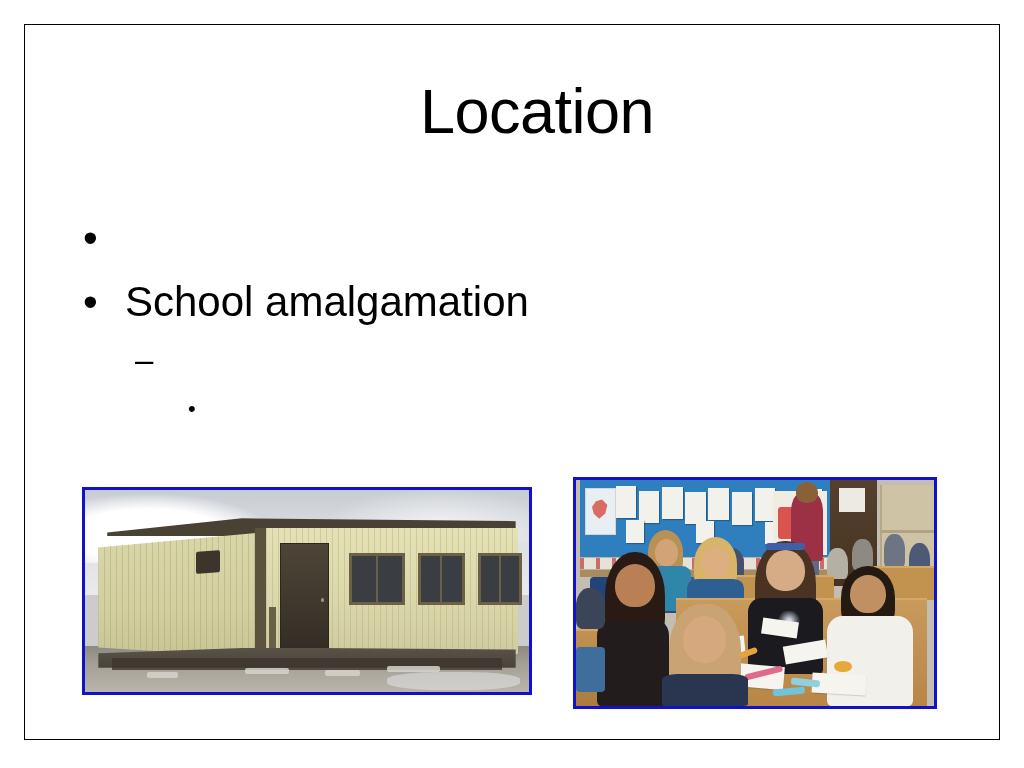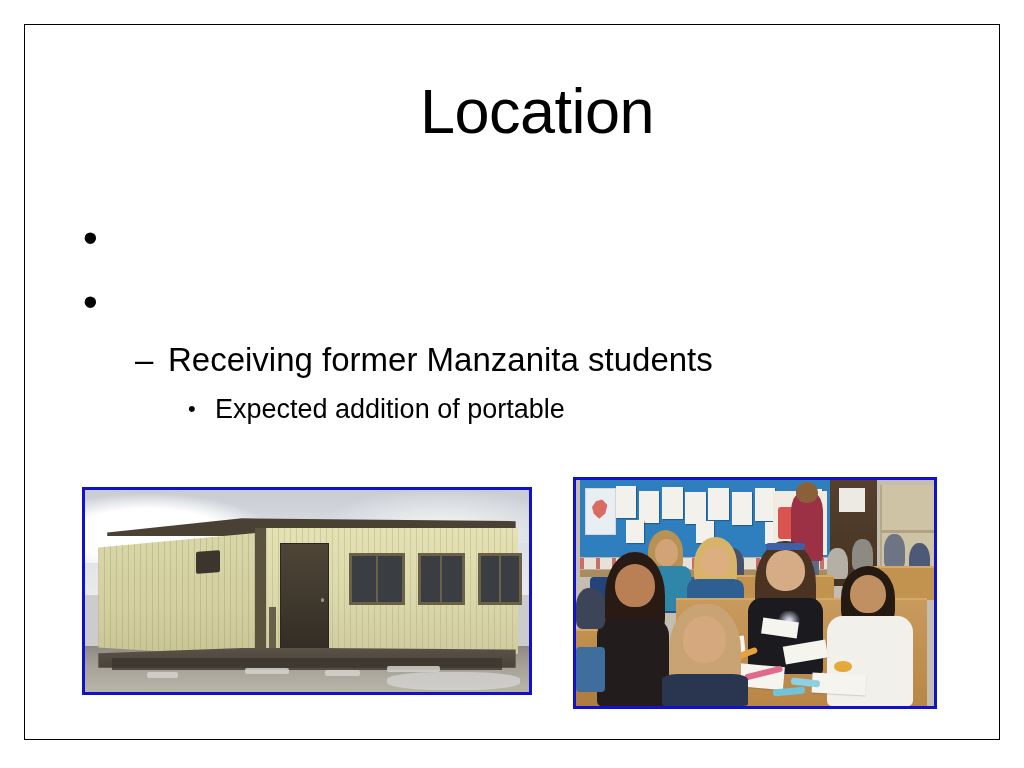--- a/index.html
+++ b/index.html
@@ -519,30 +519,29 @@
     <div class="slide-title">Location</div>
 
     <div class="body-list">
 
       <div class="bullet-row lvl1">
         <span class="marker">•</span>
       </div>
 
       <div class="bullet-row lvl1">
         <span class="marker">•</span>
+        <span class="bullet-text">School amalgamation</span>
       </div>
 
       <div class="bullet-row lvl2">
         <span class="marker">–</span>
-        <span class="bullet-text">Receiving former Manzanita students</span>
       </div>
 
       <div class="bullet-row lvl3">
         <span class="marker">•</span>
-        <span class="bullet-text">Expected addition of portable</span>
       </div>
 
     </div>
 
     <div class="photo photo-portable">
       <div class="photo-inner">
         <div class="sky"></div>
         <div class="cloud-a"></div>
         <div class="cloud-b"></div>
         <div class="ground"></div>

